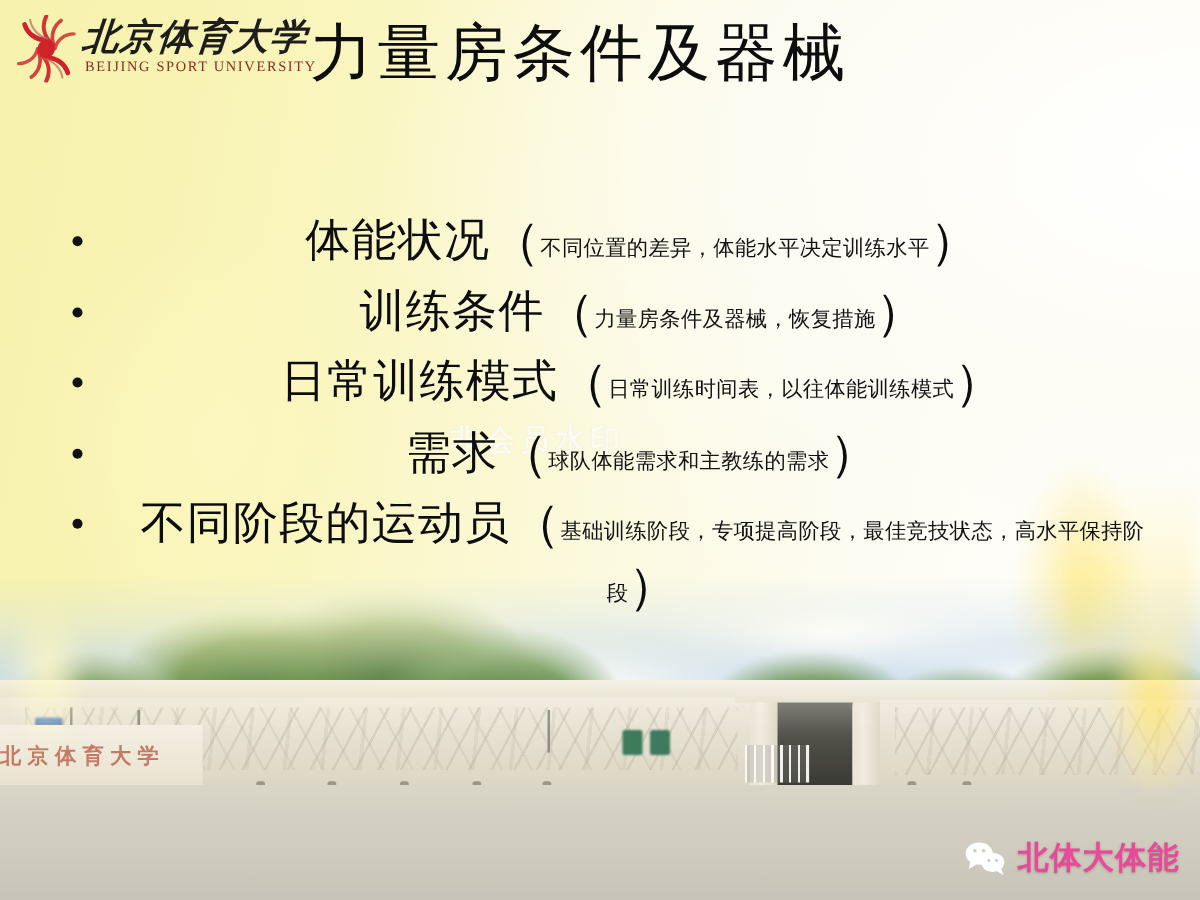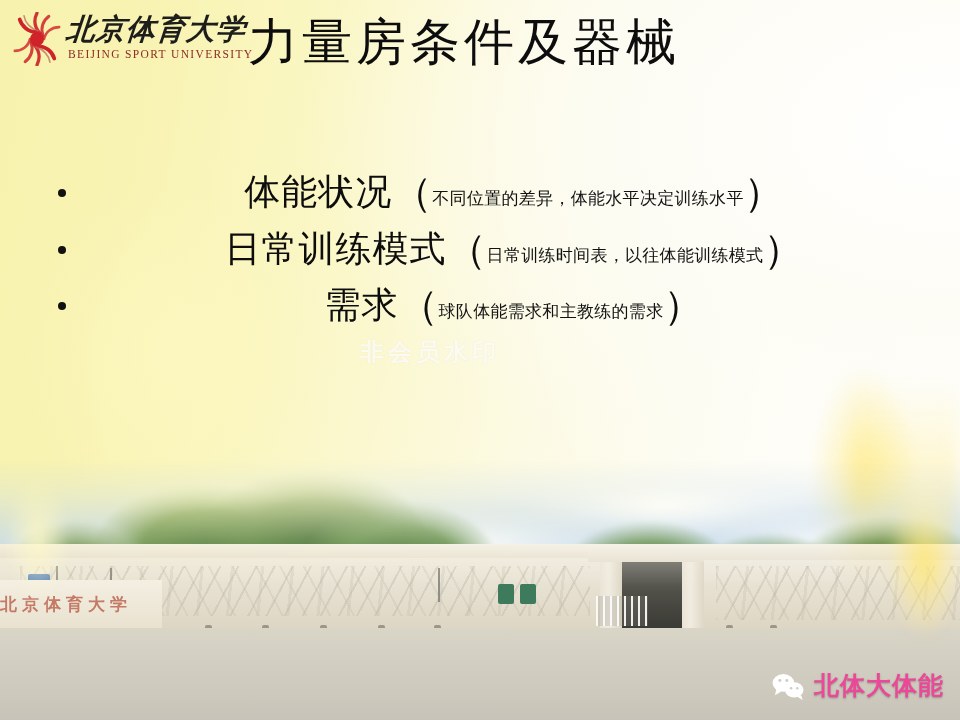--- a/index.html
+++ b/index.html
@@ -383,36 +383,48 @@
 
   <div class="bullets">
 
     <div class="bullet-row">
       <span class="bullet-dot"></span>
       <span class="bullet-body">
         <span class="b-main">体能状况</span><span class="b-paren">（</span><span class="b-sub">不同位置的差异，体能水平决定训练水平</span><span class="b-paren">）</span>
       </span>
     </div>
 
+    <div class="bullet-row">
+      <span class="bullet-dot"></span>
+      <span class="bullet-body">
+        <span class="b-main">训练条件</span><span class="b-paren">（</span><span class="b-sub">力量房条件及器械，恢复措施</span><span class="b-paren">）</span>
+      </span>
+    </div>
 
     <div class="bullet-row">
       <span class="bullet-dot"></span>
       <span class="bullet-body">
         <span class="b-main">日常训练模式</span><span class="b-paren">（</span><span class="b-sub">日常训练时间表，以往体能训练模式</span><span class="b-paren">）</span>
       </span>
     </div>
 
     <div class="bullet-row">
       <span class="bullet-dot"></span>
       <span class="bullet-body">
         <span class="b-main">需求</span><span class="b-paren">（</span><span class="b-sub">球队体能需求和主教练的需求</span><span class="b-paren">）</span>
       </span>
     </div>
 
 
+    <div class="bullet-row">
+      <span class="bullet-dot"></span>
+      <span class="bullet-body">
+        <span class="b-main">不同阶段的运动员</span><span class="b-paren">（</span><span class="b-sub">基础训练阶段，专项提高阶段，最佳竞技状态，高水平保持阶段</span><span class="b-paren">）</span>
+      </span>
+    </div>
 
   </div>
 
   <div class="wechat-badge">
     <span class="wechat-icon">
       <svg viewBox="0 0 44 36" width="34" height="28" aria-hidden="true">
         <ellipse cx="16" cy="14" rx="14" ry="11.5" fill="#ffffff"></ellipse>
         <polygon points="7,22 5,30 13,25.5" fill="#ffffff"></polygon>
         <circle cx="11.5" cy="11" r="1.9" fill="#cfcdc2"></circle>
         <circle cx="20.5" cy="11" r="1.9" fill="#cfcdc2"></circle>

